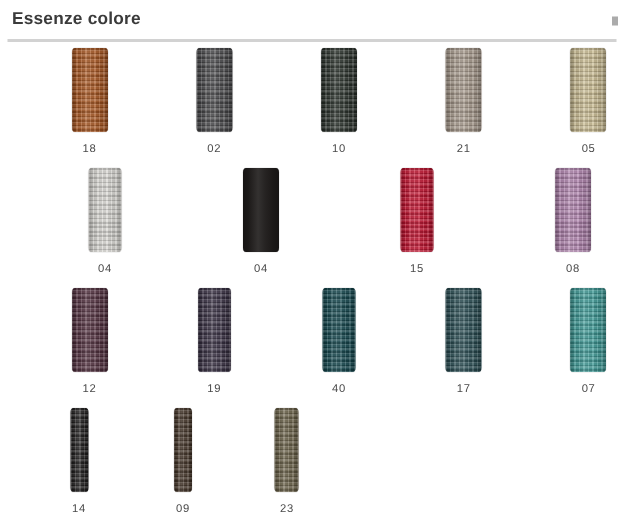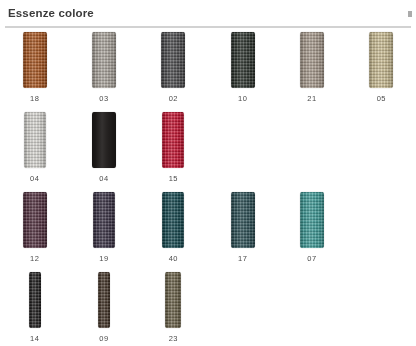--- a/index.html
+++ b/index.html
@@ -63,20 +63,21 @@
     position: relative;
     display: flex;
     height: 80px;
   }
   .swatch-cell {
     width: 69.33px;
     position: relative;
     display: flex;
     flex-direction: column;
     align-items: center;
+    margin-left: 36px;
   }
   .swatch-cell.empty { visibility: hidden; }
 
   .swatch-chip {
     position: relative;
     height: 56px;
     border-radius: 2px / 3px;
     overflow: hidden;
     box-shadow: 0 0 0 0.5px rgba(0,0,0,0.07);
   }
@@ -140,27 +141,20 @@
 <div id="swatch-grid">
     <div class="swatch-row">
       <div class="swatch-cell">
         <div class="swatch-chip" style="width: 24px; background: rgb(168, 85, 31);">
           <div class="weave"></div>
           <div class="shade"></div>
         </div>
         <div class="swatch-label">18</div>
       </div>
       <div class="swatch-cell">
-        <div class="swatch-chip" style="width: 24px; background: rgb(169, 163, 155);">
-          <div class="weave"></div>
-          <div class="shade"></div>
-        </div>
-        <div class="swatch-label">03</div>
-      </div>
-      <div class="swatch-cell">
         <div class="swatch-chip" style="width: 24px; background: rgb(74, 74, 76);">
           <div class="weave"></div>
           <div class="shade"></div>
         </div>
         <div class="swatch-label">02</div>
       </div>
       <div class="swatch-cell">
         <div class="swatch-chip" style="width: 24px; background: rgb(43, 50, 44);">
           <div class="weave"></div>
           <div class="shade"></div>
@@ -195,20 +189,27 @@
           <div class="shade"></div>
         </div>
         <div class="swatch-label">04</div>
       </div>
       <div class="swatch-cell">
         <div class="swatch-chip" style="width: 22px; background: rgb(196, 18, 47);">
           <div class="weave"></div>
           <div class="shade"></div>
         </div>
         <div class="swatch-label">15</div>
+      </div>
+      <div class="swatch-cell">
+        <div class="swatch-chip" style="width: 24px; background: rgb(176, 131, 174);">
+          <div class="weave"></div>
+          <div class="shade"></div>
+        </div>
+        <div class="swatch-label">08</div>
       </div>
     </div>
     <div class="swatch-row">
       <div class="swatch-cell">
         <div class="swatch-chip" style="width: 24px; background: rgb(82, 48, 63);">
           <div class="weave"></div>
           <div class="shade"></div>
         </div>
         <div class="swatch-label">12</div>
       </div>

